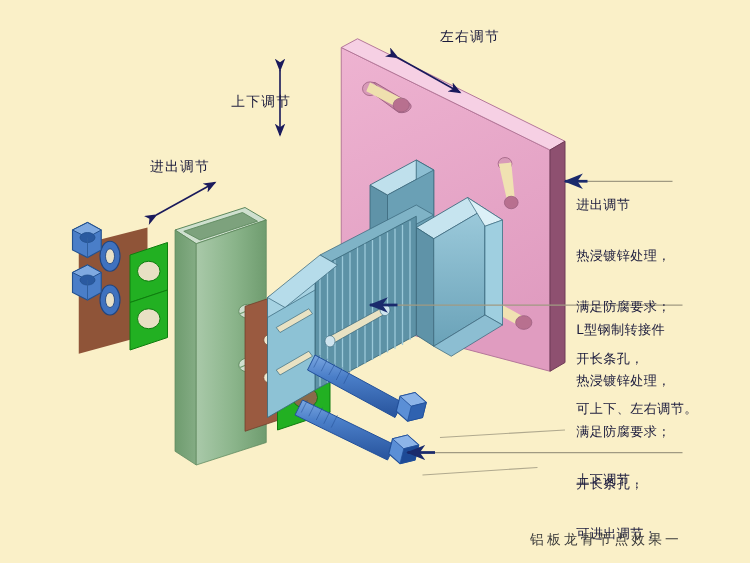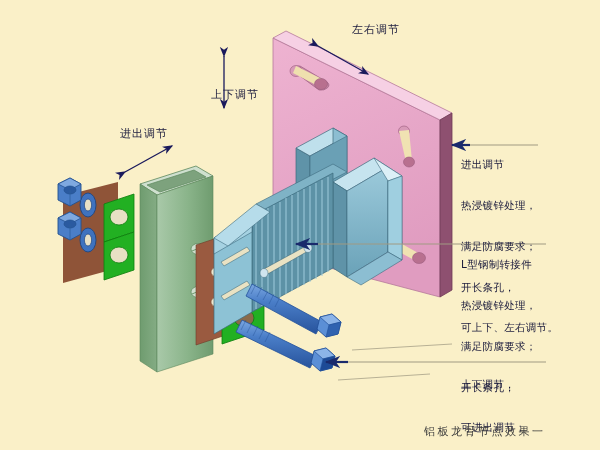--- a/index.html
+++ b/index.html
@@ -275,21 +275,21 @@
     </g>
     <g>
       <line x1="330" y1="362" x2="546" y2="362" stroke="#a09a82" stroke-width="1"></line>
       <line x1="352" y1="350" x2="452" y2="344" stroke="#b0a98e" stroke-width="0.9"></line>
       <line x1="338" y1="380" x2="430" y2="374" stroke="#b0a98e" stroke-width="0.9"></line>
       <line x1="348" y1="362" x2="326" y2="362" stroke="#1a2a6c" stroke-width="2.2" marker-end="url(#aheadS)"></line>
     </g>
   </svg>
 
   <div class="adj-label" style="left:352px;top:22px;">左右调节</div>
-  <div class="adj-label" style="left:211px;top:74px;margin-top:13px;">上下调节</div>
+  <div class="adj-label" style="left:185px;top:74px;">上下调节</div>
   <div class="adj-label" style="left:120px;top:126px;">进出调节</div>
 
   <div class="anno" style="left:461px;top:131px;">
     <div class="anno-title">进出调节</div>
     <div>热浸镀锌处理，</div>
     <div>满足防腐要求；</div>
     <div>开长条孔，</div>
     <div>可上下、左右调节。</div>
   </div>
 

